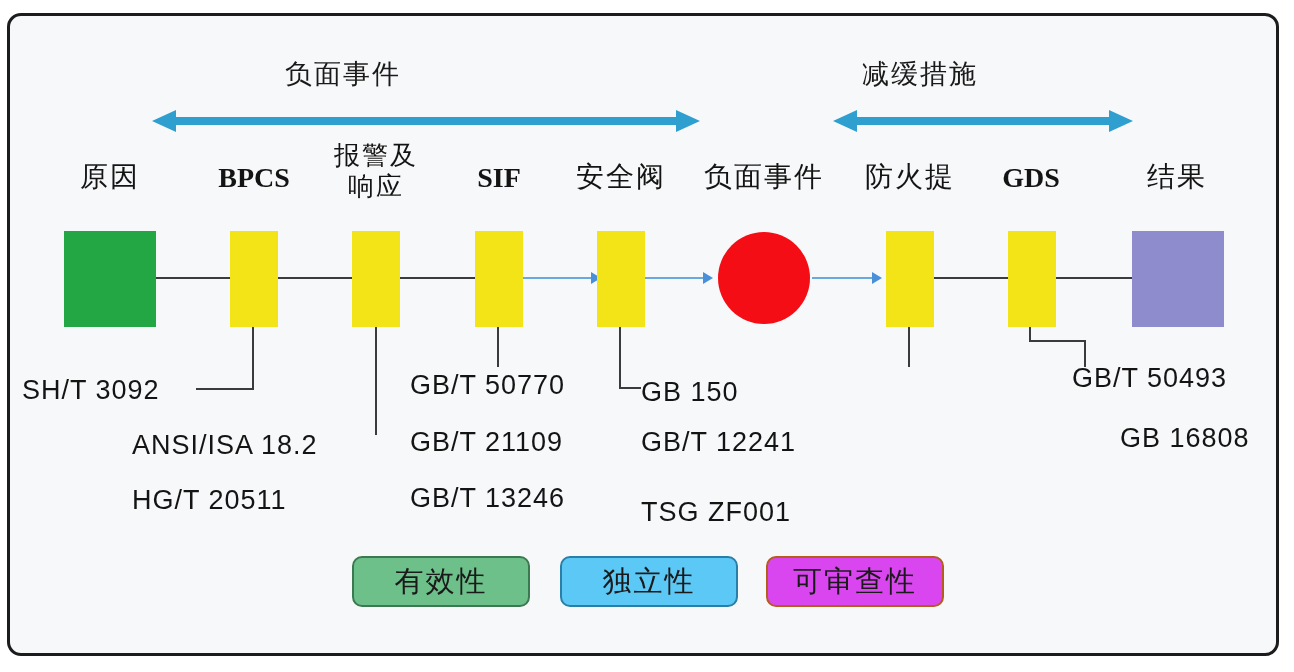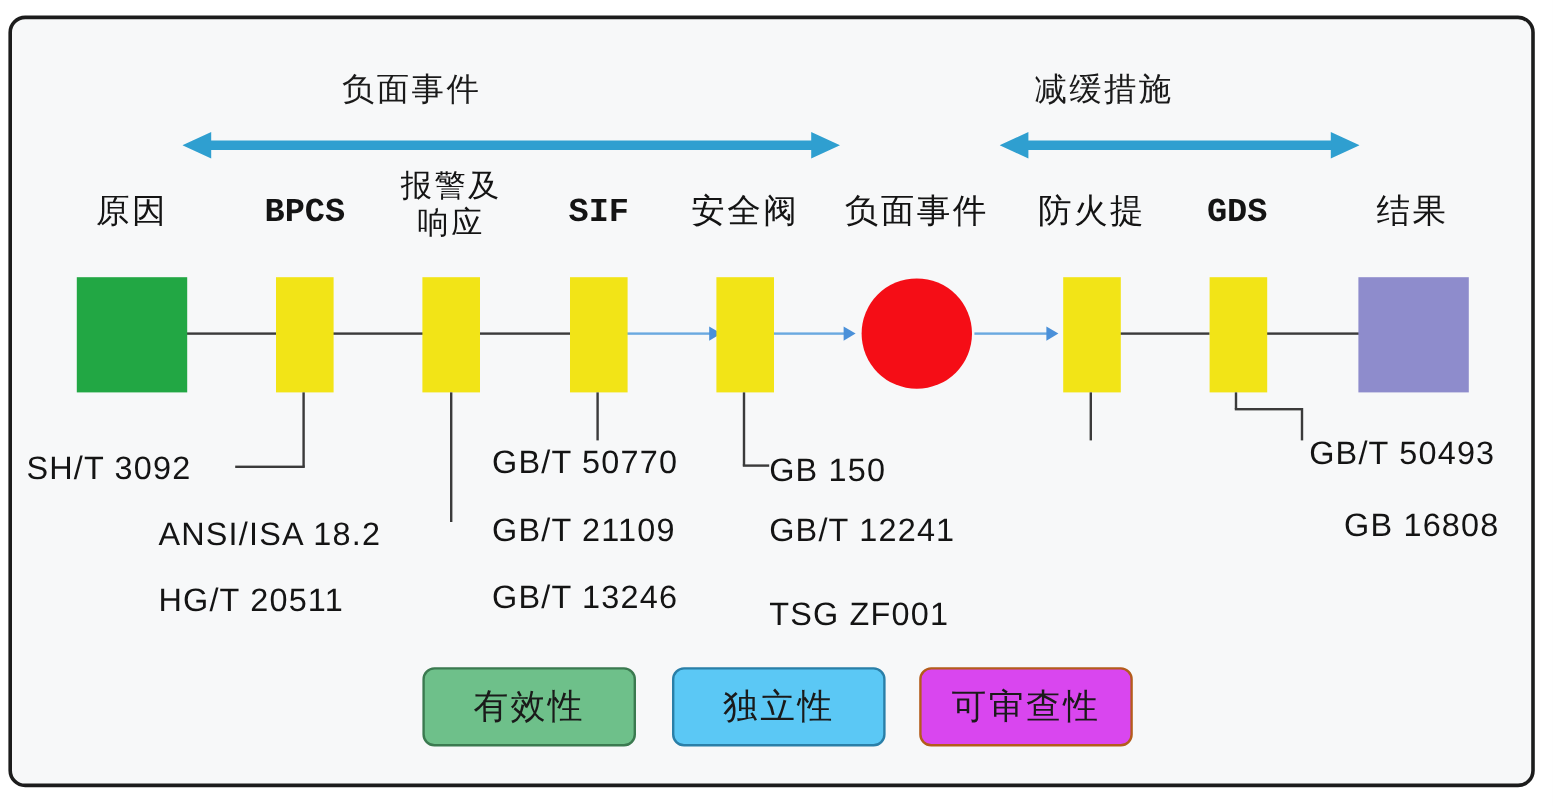--- a/index.html
+++ b/index.html
@@ -39,21 +39,21 @@
   .col-title{
     position:absolute;
     font-size:28px;
     color:#141414;
     text-align:center;
     white-space:nowrap;
     line-height:1.05;
     transform:translateX(-50%);
   }
   .col-title.cn{font-family:Liberation Serif, serif;letter-spacing:2px;}
-  .col-title.en{font-family:Liberation Mono, monospace;font-weight:700;letter-spacing:0px;}
+  .col-title.en{font-family:Liberation Serif, serif;font-weight:700;letter-spacing:0px;}
   .col-title.two{line-height:1.18;font-size:26px;}
 
   
   .shape{position:absolute;box-sizing:border-box;}
   .shape.rect-lg{width:92px;height:96px;}
   .shape.rect-sm{width:48px;height:96px;}
   .shape.circle{width:92px;height:92px;border-radius:50%;}
 
   
   .hline{position:absolute;height:2px;background:#3b3b3b;}
@@ -72,21 +72,21 @@
     font-family:"Liberation Sans","DejaVu Sans",sans-serif;
     font-size:27px;
     color:#141414;
     white-space:nowrap;
     letter-spacing:1px;
   }
 
   
   .legend-box{
     position:absolute;
-    height:66px;
+    height:51px;
     border-radius:10px;
     display:flex;align-items:center;justify-content:center;
     font-family:"DejaVu Serif","Liberation Serif",serif;
     font-size:29px;
     color:#1a1a1a;
     letter-spacing:2px;
     box-sizing:border-box;
   }
 
   
@@ -175,21 +175,21 @@
 
   <div class="std" style="left:410px;top:370px;">GB/T 50770</div>
   <div class="std" style="left:410px;top:427px;">GB/T 21109</div>
   <div class="std" style="left:410px;top:483px;">GB/T 13246</div>
 
   <div class="std" style="left:641px;top:377px;">GB 150</div>
   <div class="std" style="left:641px;top:427px;">GB/T 12241</div>
   <div class="std" style="left:641px;top:497px;">TSG ZF001</div>
 
 
-  <div class="std" style="left:1072px;top:363px;margin-left:19px;">GB/T 50493</div>
+  <div class="std" style="left:1072px;top:363px;">GB/T 50493</div>
   <div class="std" style="left:1072px;top:423px;margin-left:48px;">GB 16808</div>
 
   <div class="legend-box" style="left:352px;top:556px;width:178px;background:#6ec08a;border:2px solid #3b7a50;">
     <span>有效性</span>
   </div>
   <div class="legend-box" style="left:560px;top:556px;width:178px;background:#5bc8f5;border:2px solid #2a7fa8;">
     <span>独立性</span>
   </div>
   <div class="legend-box" style="left:766px;top:556px;width:178px;background:#d946ef;border:2px solid #b45c1c;">
     <span>可审查性</span>

